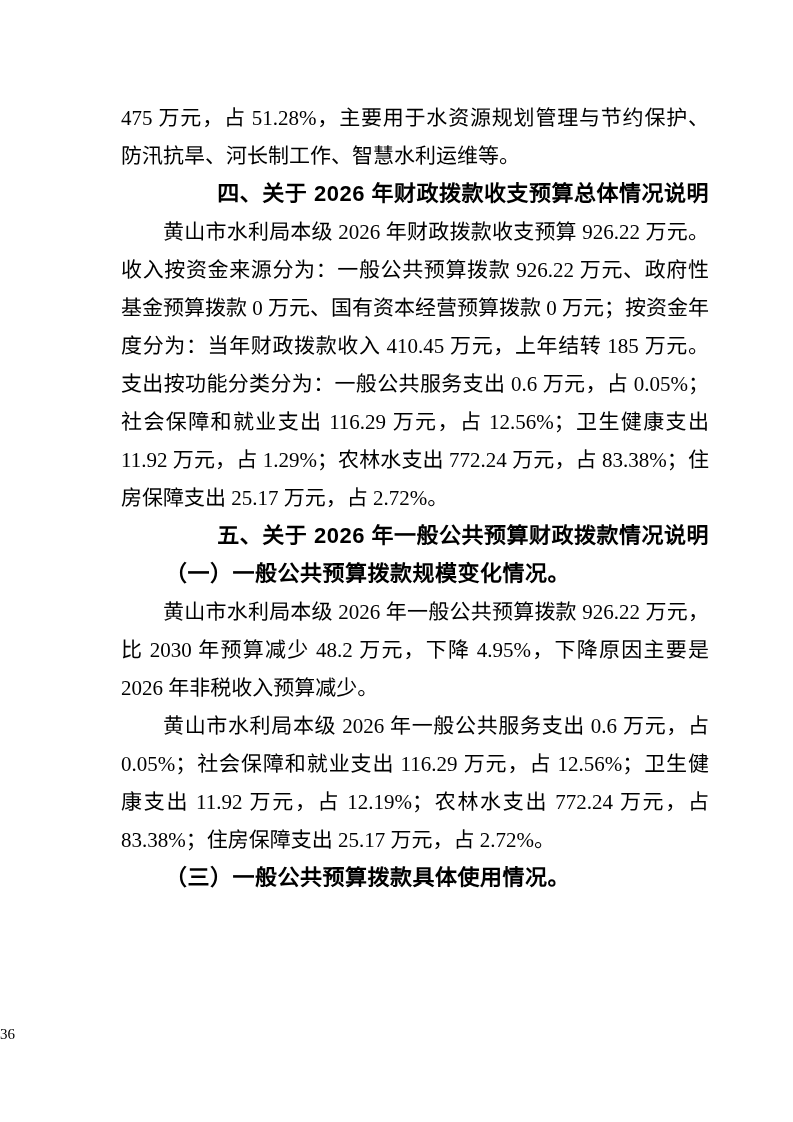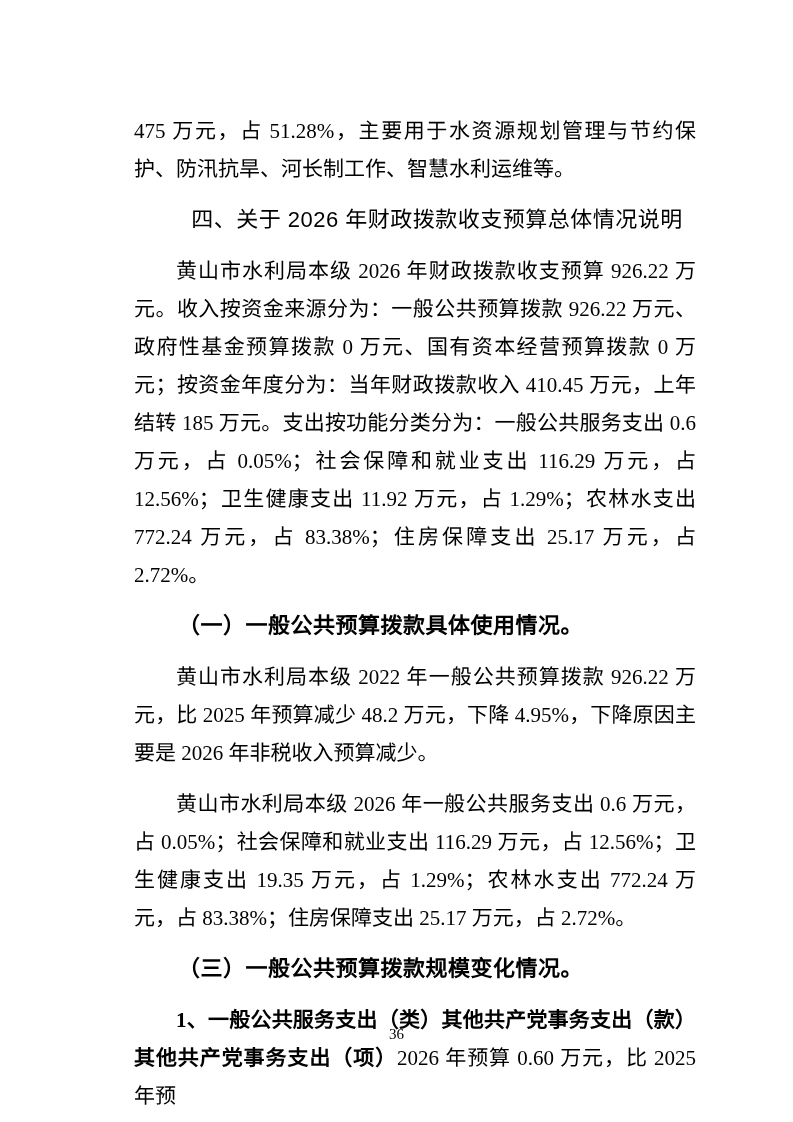--- a/index.html
+++ b/index.html
@@ -24,77 +24,76 @@
     left: 121px;
     top: 99px;
     width: 588px;
     font-family: "Liberation Serif", "DejaVu Serif", serif;
     font-size: 21px;
     line-height: 38px;
     color: var(--text-color);
     text-align: justify;
   }
   .doc-body p {
-    margin: 13px;
+    margin: 0;
     padding: 0;
     text-indent: 2em;
   }
   .doc-body p.no-indent {
     text-indent: 0;
   }
   .heading-heiti {
     font-family: "Liberation Sans", "DejaVu Sans", sans-serif;
-    font-weight: normal;
+    font-weight: bold;
     font-size: 22px;
-    text-align: center;
+    text-align: right;
     letter-spacing: 0.5px;
   }
   .heading-kaiti {
     font-family: "Liberation Serif", "DejaVu Serif", serif;
     font-weight: bold;
     font-size: 22px;
     text-align: left;
     letter-spacing: 0.5px;
   }
   .numbered-item b {
     font-weight: bold;
   }
   .page-footer {
     position: absolute;
     left: 0;
     right: 0;
     top: 1026px;
-    text-align: center;
     font-family: "Liberation Serif", "DejaVu Serif", serif;
     font-size: 15px;
     color: var(--text-color);
   }
 </style>
 </head>
 <body>
 
 <div class="page">
 
   <div class="doc-body">
 
     <p class="no-indent">475 万元，占 51.28%，主要用于水资源规划管理与节约保护、防汛抗旱、河长制工作、智慧水利运维等。</p>
 
     <p class="heading-heiti">四、关于 2026 年财政拨款收支预算总体情况说明</p>
 
     <p>黄山市水利局本级 2026 年财政拨款收支预算 926.22 万元。收入按资金来源分为：一般公共预算拨款 926.22 万元、政府性基金预算拨款 0 万元、国有资本经营预算拨款 0 万元；按资金年度分为：当年财政拨款收入 410.45 万元，上年结转 185 万元。支出按功能分类分为：一般公共服务支出 0.6 万元，占 0.05%；社会保障和就业支出 116.29 万元，占 12.56%；卫生健康支出 11.92 万元，占 1.29%；农林水支出 772.24 万元，占 83.38%；住房保障支出 25.17 万元，占 2.72%。</p>
 
+    <p class="heading-heiti">五、关于 2026 年一般公共预算财政拨款情况说明</p>
 
-    <p class="heading-kaiti">（一）一般公共预算拨款具体使用情况。</p>
+    <p class="heading-kaiti">（一）一般公共预算拨款规模变化情况。</p>
 
-    <p>黄山市水利局本级 2022 年一般公共预算拨款 926.22 万元，比 2025 年预算减少 48.2 万元，下降 4.95%，下降原因主要是 2026 年非税收入预算减少。</p>
+    <p>黄山市水利局本级 2026 年一般公共预算拨款 926.22 万元，比 2030 年预算减少 48.2 万元，下降 4.95%，下降原因主要是 2026 年非税收入预算减少。</p>
 
 
-    <p>黄山市水利局本级 2026 年一般公共服务支出 0.6 万元，占 0.05%；社会保障和就业支出 116.29 万元，占 12.56%；卫生健康支出 19.35 万元，占 1.29%；农林水支出 772.24 万元，占 83.38%；住房保障支出 25.17 万元，占 2.72%。</p>
+    <p>黄山市水利局本级 2026 年一般公共服务支出 0.6 万元，占 0.05%；社会保障和就业支出 116.29 万元，占 12.56%；卫生健康支出 11.92 万元，占 12.19%；农林水支出 772.24 万元，占 83.38%；住房保障支出 25.17 万元，占 2.72%。</p>
 
-    <p class="heading-kaiti">（三）一般公共预算拨款规模变化情况。</p>
+    <p class="heading-kaiti">（三）一般公共预算拨款具体使用情况。</p>
 
-    <p class="numbered-item"><b>1、一般公共服务支出（类）其他共产党事务支出（款）其他共产党事务支出（项）</b><span>2026 年预算 0.60 万元，比 2025 年预</span></p>
 
   </div>
 
   <div class="page-footer">36</div>
 
 </div>
 
 </body></html>

